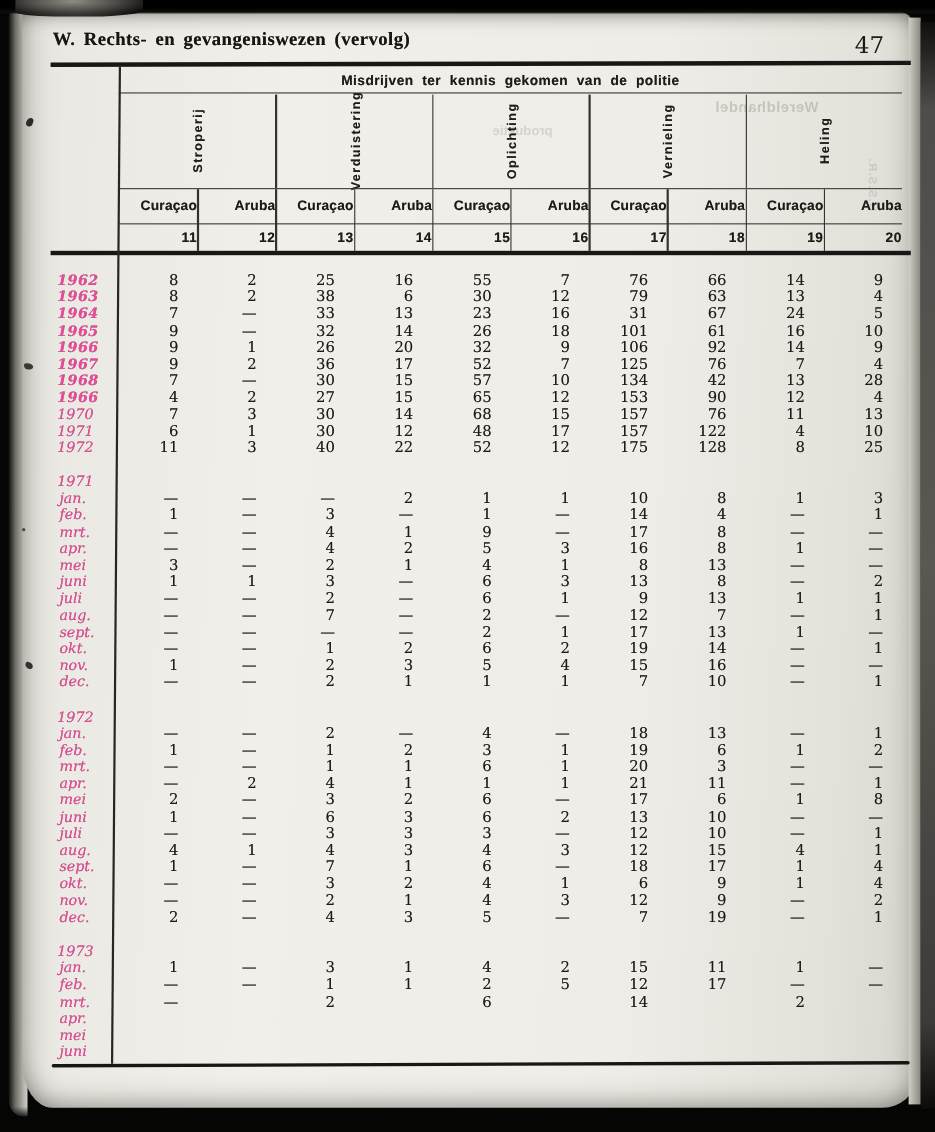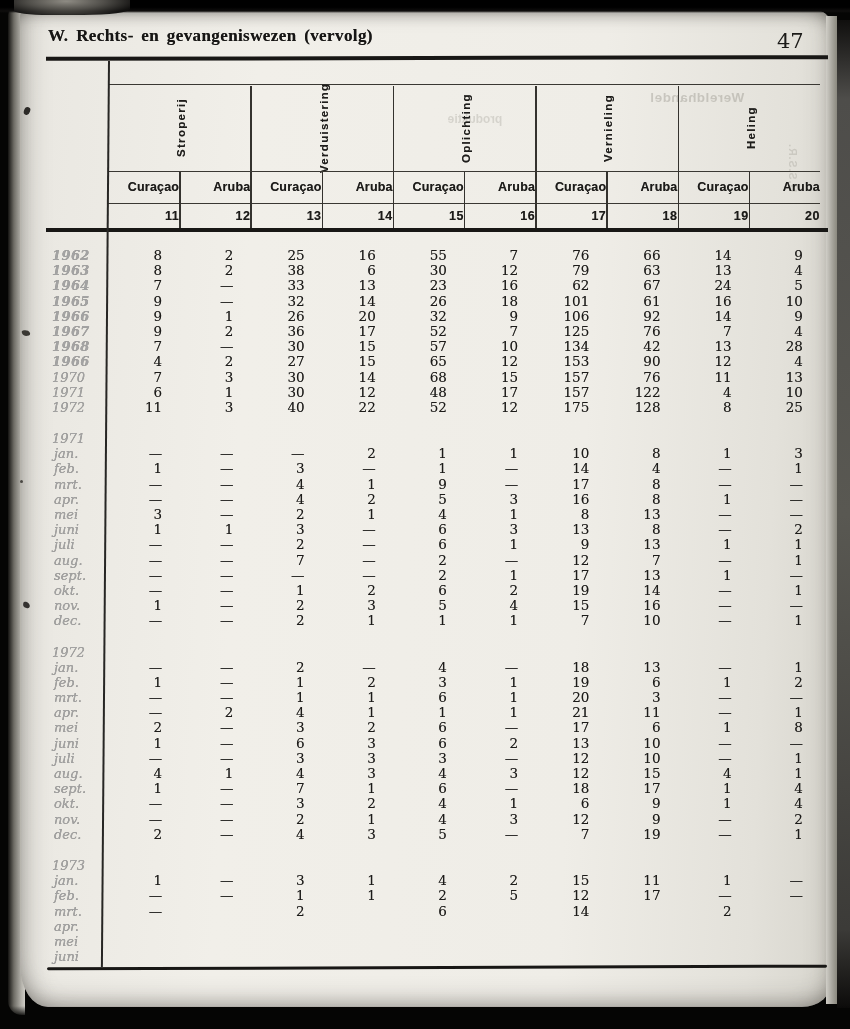--- a/index.html
+++ b/index.html
@@ -72,21 +72,21 @@
     grid-template-columns:repeat(10,71.2px);
     font-family:"Liberation Sans",sans-serif;color:#1c1b19;text-shadow:0 0 .4px rgba(28,26,23,.55);}
   .island-row{top:172px;height:31px;line-height:31px;font-size:12.5px;font-weight:600;letter-spacing:.2px;}
   .colnum-row{top:204px;height:24px;line-height:24px;font-size:12.5px;font-weight:700;letter-spacing:.5px;}
   .hcell{text-align:right;}
 
   #data-area{position:absolute;left:45px;top:248px;width:775px;}
   .drow{display:grid;grid-template-columns:63px repeat(10,71.2px);height:15.2px;}
   .dcell{text-align:right;padding-right:17px;font-size:13.5px;line-height:15.2px;color:#1c1b19;
     font-family:"DejaVu Serif","Liberation Serif",serif;text-shadow:0 0 .4px rgba(28,26,23,.5);}
-  .dstub{font-style:italic;font-size:13px;line-height:15.2px;padding-left:7px;color:#a3a3a3;
+  .dstub{font-style:italic;font-size:13px;line-height:15.2px;padding-left:7px;color:#ec4899;
     text-shadow:0 0 .4px rgba(28,26,23,.5);}
   .dstub.bold{font-weight:700;letter-spacing:.4px;}
   .dstub.month{padding-left:9px;}
   .section-gap{height:16px;}
 </style>
 </head>
 <body>
 
 <div>
   <div class="prev-edge"></div>
@@ -96,20 +96,21 @@
 
   <div class="ghost ghost1">Wereldhandel</div>
   <div class="ghost ghost2">produktie</div>
   <div class="ghost ghost3">U.S.S.R.</div>
 
   <div class="content">
     <div class="header-title">W. Rechts- en gevangeniswezen (vervolg)</div>
     <div class="page-number">47</div>
     <div class="rule rule-top"></div>
 
+    <div class="tbl-title">Misdrijven ter kennis gekomen van de politie</div>
     <div class="hline l1"></div>
     <div id="group-labels">
         <div class="group-label" style="left: 171.2px;">Stroperij</div>
         <div class="group-label" style="left: 313.6px;">Verduistering</div>
         <div class="group-label" style="left: 456px;">Oplichting</div>
         <div class="group-label" style="left: 598.4px;">Vernieling</div>
         <div class="group-label" style="left: 740.8px;">Heling</div>
       </div>
     <div id="group-seps">
         <div class="vline" style="left: 250.4px; top: 86px; height: 85px;"></div>
@@ -185,21 +186,21 @@
           <div class="dcell">4</div>
         </div>
         <div class="drow">
           <div class="dstub bold">1964</div>
           <div class="dcell">7</div>
           <div class="dcell">—</div>
           <div class="dcell">33</div>
           <div class="dcell">13</div>
           <div class="dcell">23</div>
           <div class="dcell">16</div>
-          <div class="dcell">62</div>
+          <div class="dcell">31</div>
           <div class="dcell">67</div>
           <div class="dcell">24</div>
           <div class="dcell">5</div>
         </div>
         <div class="drow">
           <div class="dstub bold">1965</div>
           <div class="dcell">9</div>
           <div class="dcell">—</div>
           <div class="dcell">32</div>
           <div class="dcell">14</div>

